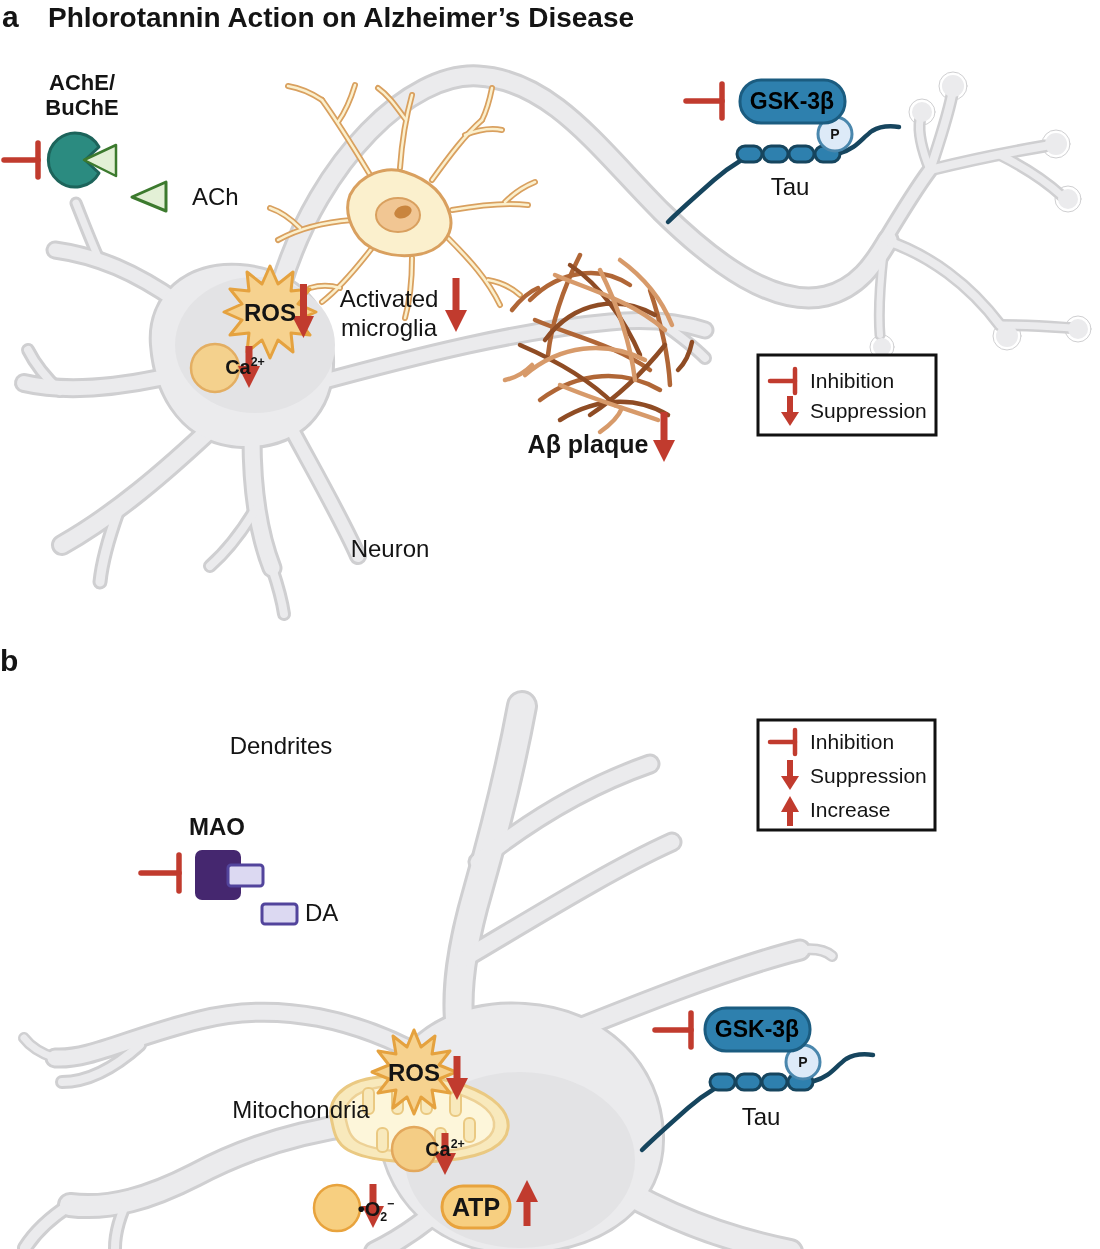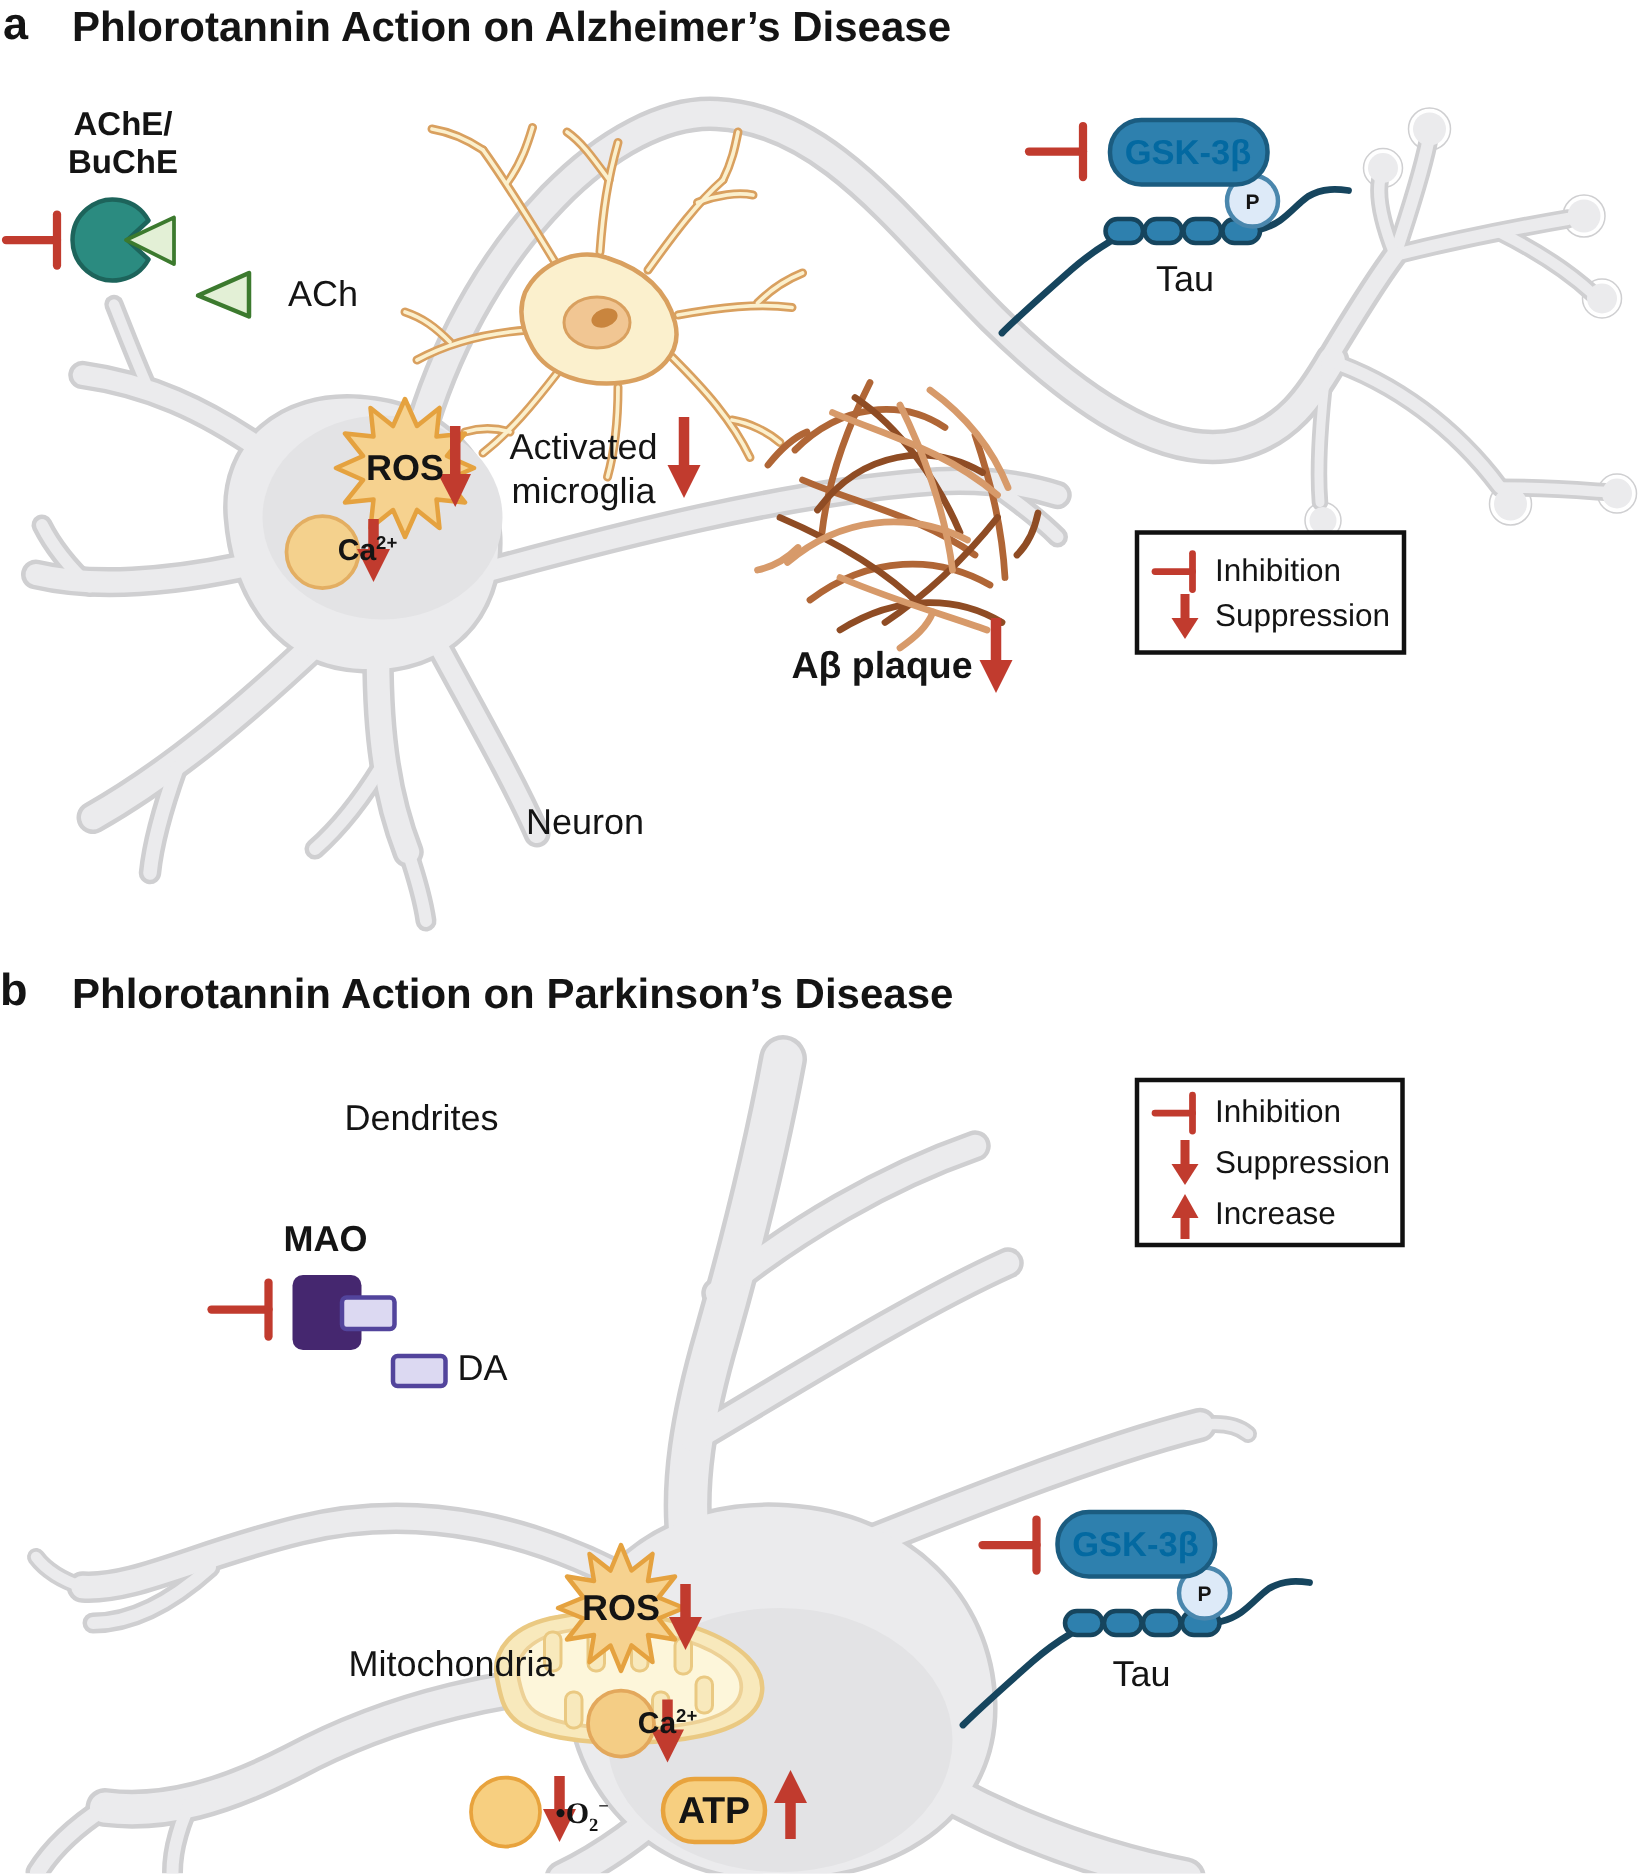--- a/index.html
+++ b/index.html
@@ -2,21 +2,21 @@
 <html><head>
 <meta charset="utf-8">
 <style>
   html,body{margin:0;padding:0;background:#ffffff;}
   #canvas{position:relative;width:1100px;height:1249px;background:#ffffff;overflow:hidden;
           font-family:"Liberation Sans","DejaVu Sans",sans-serif;color:#111;}
   #art{position:absolute;left:0;top:0;z-index:1;}
   .lbl{position:absolute;z-index:2;white-space:nowrap;color:#141414;line-height:1.15;}
   .c{transform:translateX(-50%);text-align:center;}
   .b{font-weight:bold;}
-  .white{color:#0369a1;}
+  .white{color:#000000;}
   .t28{font-size:28px;} .t30{font-size:30px;} .t24{font-size:24px;} .t25{font-size:25px;}
   .t23{font-size:23px;} .t21{font-size:21px;text-align:right;} .t20{font-size:20px;margin-left:32px;} .t14{font-size:14px;}
   sup{font-size:0.62em;} sub{font-size:0.62em;}
 </style>
 </head>
 <body>
 
 <div id="canvas">
 
 <svg id="art" width="1100" height="1249" viewBox="0 0 1100 1249">
@@ -354,29 +354,28 @@
 <div class="lbl b c t20" style="left:213px;top:355px;"><span>Ca</span><sup>2+</sup></div>
 <div class="lbl b c t25" style="left:588px;top:430px;">Aβ plaque</div>
 <div class="lbl b c t23 white" style="left:792px;top:88px;">GSK-3β</div>
 <div class="lbl b c t14" style="left:835px;top:126px;">P</div>
 <div class="lbl c t24" style="left:790px;top:173px;">Tau</div>
 <div class="lbl t21" style="left:810px;top:369px;">Inhibition</div>
 <div class="lbl t21" style="left:810px;top:399px;">Suppression</div>
 <div class="lbl c t24" style="left:390px;top:535px;">Neuron</div>
 
 <div class="lbl b t30" style="left:0px;top:644px;">b</div>
-<div class="lbl b t28" style="left:48px;top:647px;">Phlorotannin Action on Parkinson’s Disease</div>
 <div class="lbl c t24" style="left:281px;top:732px;">Dendrites</div>
 <div class="lbl b c t24" style="left:217px;top:813px;">MAO</div>
 <div class="lbl t24" style="left:305px;top:899px;">DA</div>
 <div class="lbl t21" style="left:810px;top:730px;">Inhibition</div>
 <div class="lbl t21" style="left:810px;top:764px;">Suppression</div>
 <div class="lbl t21" style="left:810px;top:798px;">Increase</div>
 <div class="lbl c t24" style="left:301px;top:1096px;">Mitochondria</div>
 <div class="lbl b c t24" style="left:414px;top:1059px;">ROS</div>
 <div class="lbl b c t20" style="left:413px;top:1137px;"><span>Ca</span><sup>2+</sup></div>
-<div class="lbl b c t20" style="left:356px;top:1197px;font-family:Liberation Serif, serif;"><span>•O</span><sub>2</sub><sup>−</sup></div>
+<div class="lbl b c t20" style="left:344px;top:1197px;"><span>•O</span><sub>2</sub><sup>−</sup></div>
 <div class="lbl b c t25" style="left:476px;top:1193px;">ATP</div>
 <div class="lbl b c t23 white" style="left:757px;top:1016px;">GSK-3β</div>
 <div class="lbl b c t14" style="left:803px;top:1054px;">P</div>
 <div class="lbl c t24" style="left:761px;top:1103px;">Tau</div>
 
 </div>
 
 </body></html>

